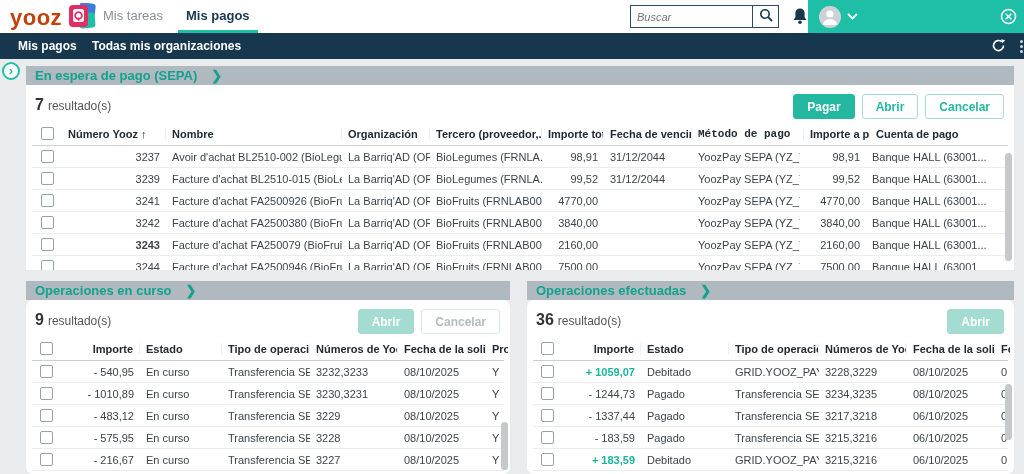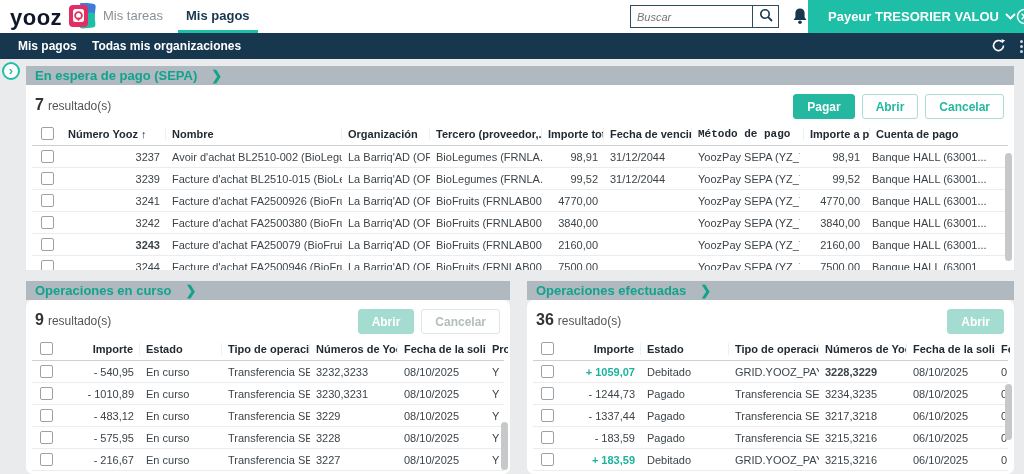--- a/index.html
+++ b/index.html
@@ -4,21 +4,21 @@
 <style>
   * { box-sizing: border-box; }
   html,body { margin:0; padding:0; }
   body {
     width:1024px; height:474px; overflow:hidden; position:relative;
     font-family:"Liberation Sans", sans-serif; background:#e9ebed; color:#3d4449;
   }
   
   .topbar { position:absolute; top:0; left:0; width:1024px; height:33px; background:#fff; z-index:6; }
   .logo { position:absolute; left:10px; top:2px; display:flex; align-items:center; cursor:pointer; }
-  .logo-text { font-size:22px; font-weight:700; color:#0f172a; letter-spacing:0.5px; line-height:28px; }
+  .logo-text { font-size:22px; font-weight:700; color:#c2410c; letter-spacing:0.5px; line-height:28px; }
   .logo-ic { margin-left:5px; position:relative; top:1px; }
   .tab { position:absolute; top:0; height:33px; line-height:32px; font-size:13px; cursor:pointer; }
   .tab-tareas { left:103px; color:#8a9299; }
   .tab-pagos  { left:186px; color:#17374e; font-weight:700; }
   .tab-pagos::after { content:""; position:absolute; left:-8px; right:-8px; bottom:0; height:3px; background:#1fbfa7; }
   .searchwrap { position:absolute; left:630px; top:5px; display:flex; }
   .searchwrap input { width:122px; height:23px; border:1px solid #2e4b60; border-right:none; font-size:11px; font-style:italic; padding:0 6px; color:#555; outline:none; font-family:"Liberation Sans",sans-serif; }
   .search-btn { width:27px; height:23px; border:1px solid #2e4b60; background:#fff; display:flex; align-items:center; justify-content:center; cursor:pointer; }
   .bell { position:absolute; left:792px; top:7px; cursor:pointer; }
   .userblock { position:absolute; left:808px; top:0; width:216px; height:33px; background:#1fbfa7; display:flex; align-items:center; cursor:pointer; }
@@ -104,21 +104,20 @@
         <circle cx="8" cy="15.2" r="1.8" fill="#17374e"></circle>
       </svg>
   </div>
   <div class="userblock">
     <div class="avatar">
       <svg width="22" height="22" viewBox="0 0 22 22">
           <circle cx="11" cy="8" r="3.6" fill="#fff"></circle>
           <path d="M3.5 19c.8-4 4-5.8 7.5-5.8s6.7 1.8 7.5 5.8z" fill="#fff"></path>
         </svg>
     </div>
-    <span class="username">Payeur TRESORIER VALOU</span>
     <span class="caret">
       <svg width="11" height="7" viewBox="0 0 11 7">
           <polyline points="1,1 5.5,5.5 10,1" fill="none" stroke="#fff" stroke-width="1.8"></polyline>
         </svg>
     </span>
     <span class="logout">
       <svg width="17" height="17" viewBox="0 0 17 17">
           <circle cx="8.5" cy="8.5" r="7" fill="none" stroke="#fff" stroke-width="1.5"></circle>
           <line x1="5.7" y1="5.7" x2="11.3" y2="11.3" stroke="#fff" stroke-width="1.5"></line>
           <line x1="11.3" y1="5.7" x2="5.7" y2="11.3" stroke="#fff" stroke-width="1.5"></line>
@@ -373,21 +372,21 @@
           <div class="tcell" style="width: 88px;">Fecha de la solicitud</div>
           <div class="tcell" style="width: 15px;">Fech</div>
         </div>
         <div class="trow">
           <div class="cbcell" style="width: 28px;">
             <div class="cb"></div>
           </div>
           <div class="tcell r pos" style="width: 80px;">+ 1059,07</div>
           <div class="tcell" style="width: 88px;">Debitado</div>
           <div class="tcell" style="width: 90px;">GRID.YOOZ_PAY.FUN...</div>
-          <div class="tcell" style="width: 88px; font-weight: bold;">3228,3229</div>
+          <div class="tcell" style="width: 88px;">3228,3229</div>
           <div class="tcell" style="width: 88px;">08/10/2025</div>
           <div class="tcell" style="width: 15px;">0</div>
         </div>
         <div class="trow">
           <div class="cbcell" style="width: 28px;">
             <div class="cb"></div>
           </div>
           <div class="tcell r" style="width: 80px;">- 1244,73</div>
           <div class="tcell" style="width: 88px;">Pagado</div>
           <div class="tcell" style="width: 90px;">Transferencia SEPA i...</div>

